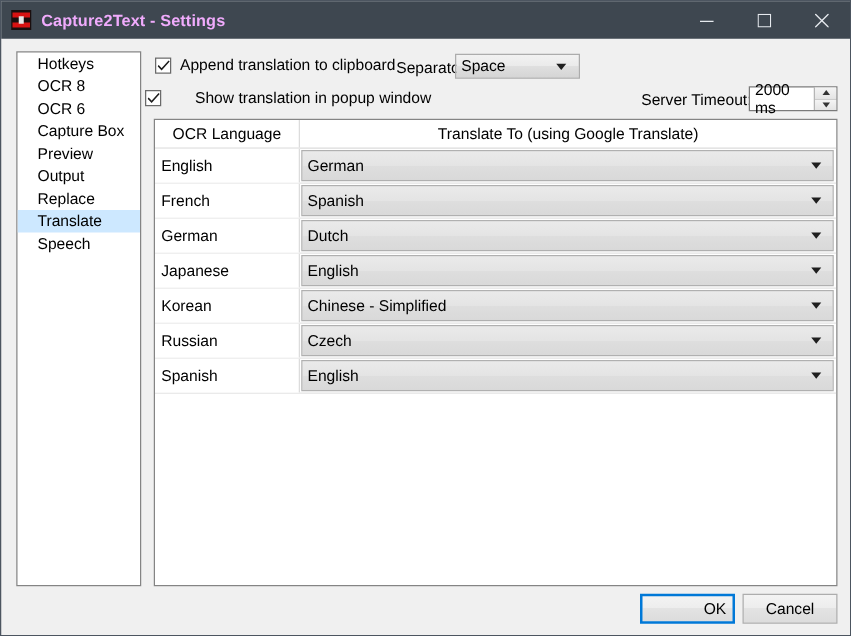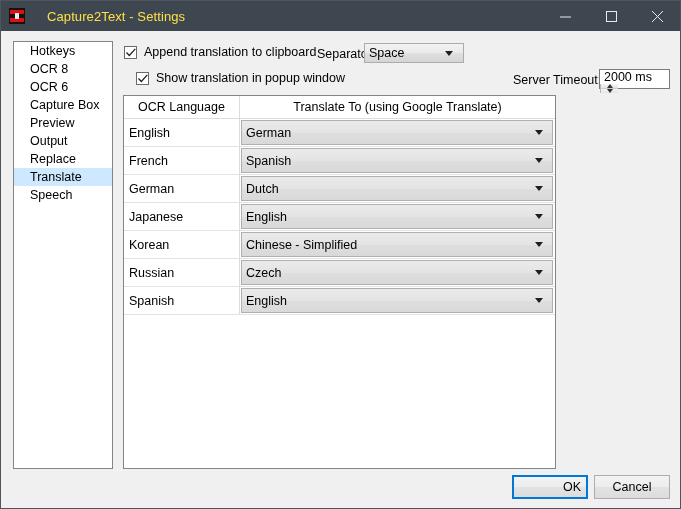--- a/index.html
+++ b/index.html
@@ -43,25 +43,26 @@
     flex: 0 0 auto;
   }
   #app-icon .bar1, #app-icon .bar2, #app-icon .bar3 {
     position: absolute;
     background: #d81212;
   }
   #app-icon .bar1 { left: 1px; top: 2px; width: 14px; height: 4px; }
   #app-icon .bar2 { left: 1px; top: 10px; width: 14px; height: 4px; }
   #app-icon .bar3 { left: 6px; top: 5px; width: 4px; height: 6px; background:#e8e8e8; }
   #title-text {
-    margin-left: 22px;
-    color: #fde047;
+    margin-left: 8px;
+    color: #f0abfc;
     font-size: 13px;
     letter-spacing: 0.1px;
     white-space: nowrap;
+    font-weight: bold;
   }
   #win-buttons {
     position: absolute;
     right: 0; top: 0;
     height: 30px;
     display: flex;
   }
   .win-btn {
     width: 46px; height: 30px;
     display: flex;
@@ -94,21 +95,21 @@
     background: #cde8ff;
   }
 
   
   .chk-row {
     position: absolute;
     display: flex;
     align-items: center;
   }
   #chk-append { left: 123px; top: 44px; }
-  #chk-popup  { left: 135px; top: 70px; }
+  #chk-popup  { left: 115px; top: 70px; gap: 20px; }
   .chkbox {
     width: 13px; height: 13px;
     border: 1px solid #6a6a6a;
     background: #ffffff;
     box-sizing: border-box;
     display: flex;
     align-items: center;
     justify-content: center;
     flex: 0 0 auto;
   }
@@ -157,21 +158,20 @@
   }
   #timeout-spin {
     position: absolute;
     left: 598px; top: 68px;
     width: 71px; height: 20px;
     background: #ffffff;
     border: 1px solid #7a7a7a;
     box-sizing: border-box;
     display: flex;
     align-items: stretch;
-    flex-direction: column;
   }
   #timeout-spin .spin-val {
     flex: 1 1 auto;
     display: flex;
     align-items: center;
     padding-left: 4px;
     font-size: 12.5px;
   }
   .spin-btns {
     width: 17px;
@@ -198,21 +198,21 @@
     width:0;height:0;
     border-left:3.5px solid transparent;
     border-right:3.5px solid transparent;
     border-top:4px solid #333;
   }
 
   
   #table-panel {
     position: absolute;
     left: 122px; top: 94px;
-    width: 433px;
+    width: 547px;
     height: 374px;
     background: #ffffff;
     border: 1px solid #848484;
     box-sizing: border-box;
     overflow: hidden;
   }
   #table-head {
     display: flex;
     height: 22px;
     background: #ffffff;

